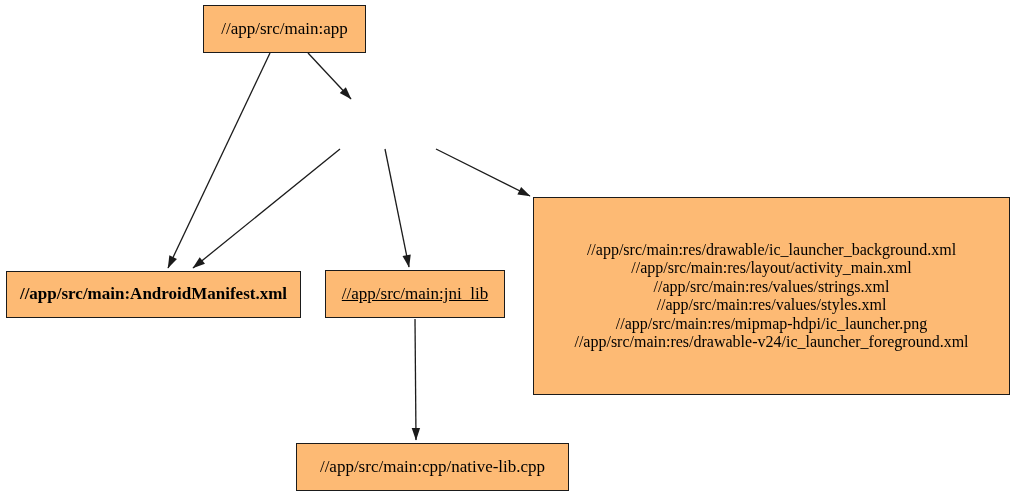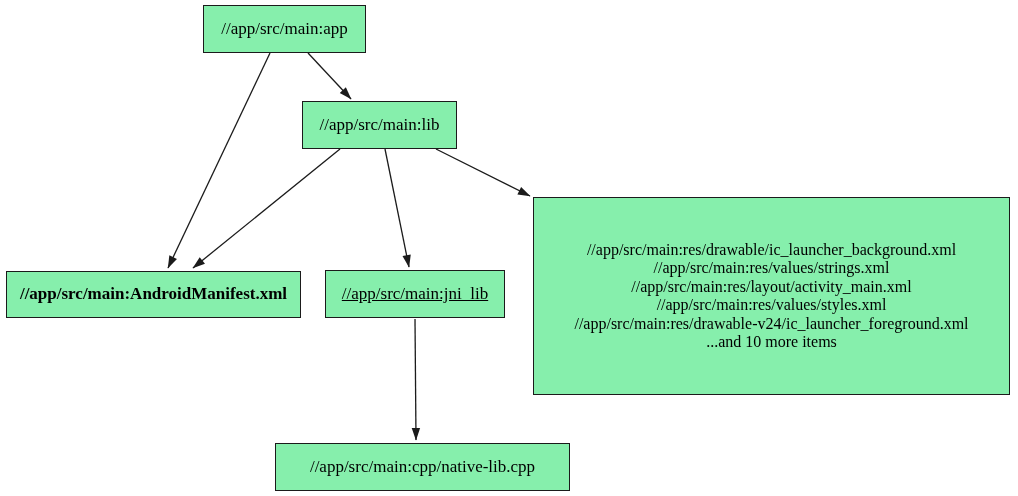--- a/index.html
+++ b/index.html
@@ -19,35 +19,35 @@
   #edges {
     position: absolute;
     left: 0;
     top: 0;
     width: 1018px;
     height: 496px;
   }
   .node {
     position: absolute;
     box-sizing: border-box;
-    background: #86efac;
+    background: #fdba74;
     border: 1.5px solid #1b1b1b;
     display: flex;
     align-items: center;
     justify-content: center;
     text-align: center;
     font-size: 17px;
     line-height: 1.1;
     white-space: nowrap;
   }
   .node-app        { left: 203px; top:   5px; width: 163px; height: 48px; }
   .node-lib        { left: 302px; top: 101px; width: 155px; height: 48px; }
   .node-manifest   { left:   6px; top: 271px; width: 295px; height: 47px; font-weight: bold; }
   .node-jni-lib    { left: 325px; top: 270px; width: 180px; height: 48px; text-decoration: underline; }
-  .node-native-lib { left: 275px; top: 443px; width: 295px; height: 48px; }
+  .node-native-lib { left: 296px; top: 443px; width: 273px; height: 48px; }
   .node-resources  {
     left: 533px; top: 197px; width: 477px; height: 198px;
     flex-direction: column;
     font-size: 16px;
     line-height: 18.5px;
     justify-content: center;
   }
   .res-line { width: 100%; }
   line.edge {
     stroke: #1b1b1b;
@@ -70,38 +70,35 @@
     <line class="edge" x1="340" y1="149" x2="193" y2="268" marker-end="url(#arrow)"></line>
     <line class="edge" x1="385" y1="149" x2="409" y2="267" marker-end="url(#arrow)"></line>
     <line class="edge" x1="436" y1="149" x2="530" y2="196" marker-end="url(#arrow)"></line>
     <line class="edge" x1="415" y1="319" x2="416" y2="440" marker-end="url(#arrow)"></line>
   </svg>
 
   <div class="node node-app">
     <span>//app/src/main:app</span>
   </div>
 
-  <div class="node node-lib">
-    <span>//app/src/main:lib</span>
-  </div>
 
   <div class="node node-manifest">
     <span>//app/src/main:AndroidManifest.xml</span>
   </div>
 
   <div class="node node-jni-lib">
     <span>//app/src/main:jni_lib</span>
   </div>
 
   <div class="node node-resources">
     <div class="res-line">//app/src/main:res/drawable/ic_launcher_background.xml</div>
+    <div class="res-line">//app/src/main:res/layout/activity_main.xml</div>
     <div class="res-line">//app/src/main:res/values/strings.xml</div>
-    <div class="res-line">//app/src/main:res/layout/activity_main.xml</div>
     <div class="res-line">//app/src/main:res/values/styles.xml</div>
+    <div class="res-line">//app/src/main:res/mipmap-hdpi/ic_launcher.png</div>
     <div class="res-line">//app/src/main:res/drawable-v24/ic_launcher_foreground.xml</div>
-    <div class="res-line">...and 10 more items</div>
   </div>
 
   <div class="node node-native-lib">
     <span>//app/src/main:cpp/native-lib.cpp</span>
   </div>
 
 </div>
 
 </body></html>

